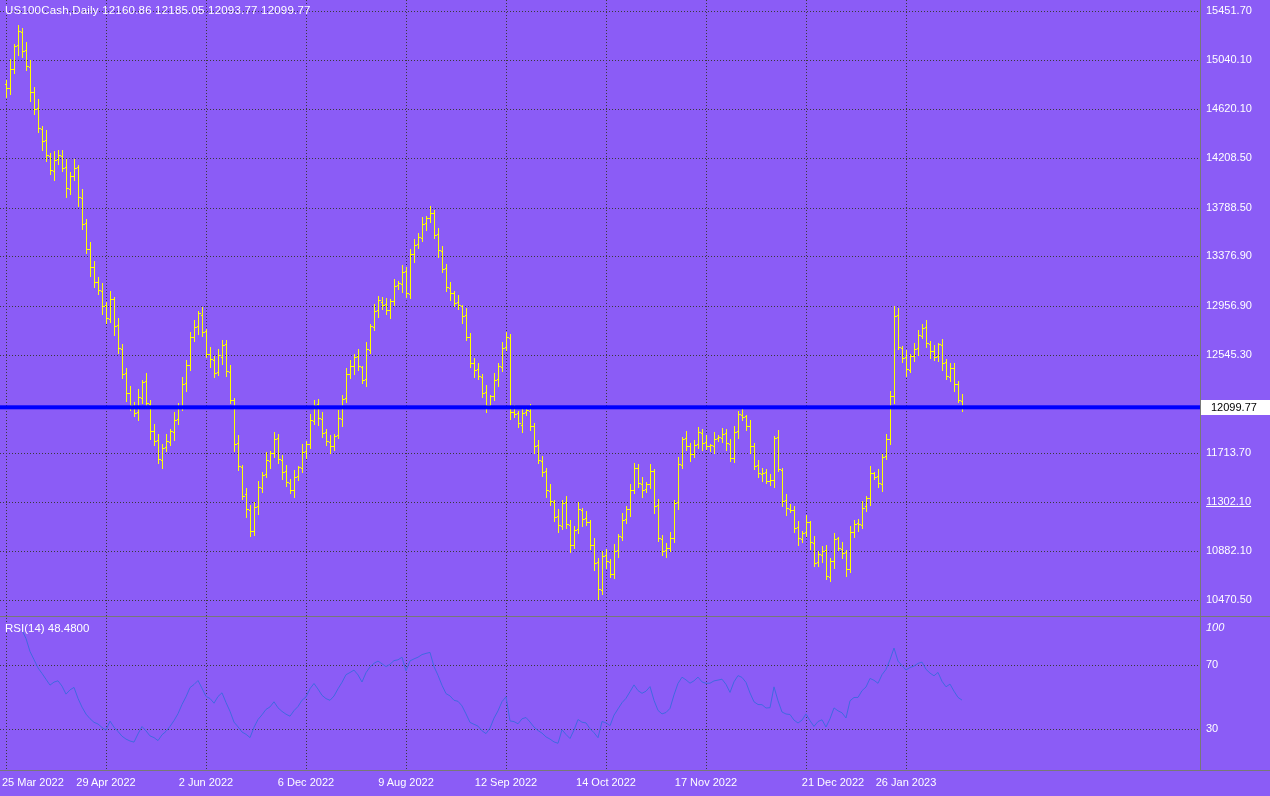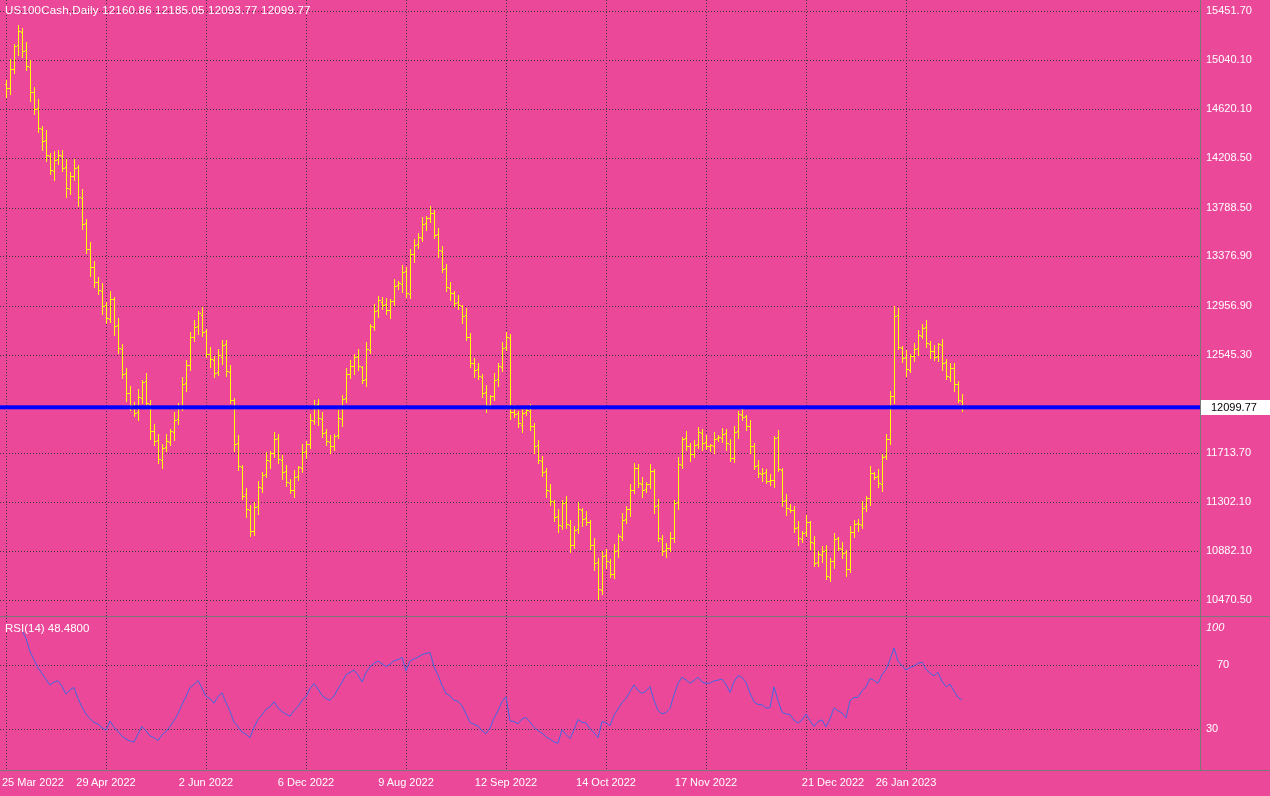--- a/index.html
+++ b/index.html
@@ -1,17 +1,17 @@
 <!DOCTYPE html>
 <html><head>
 <meta charset="utf-8">
 <style>
   html,body{margin:0;padding:0;background:#000;}
   #root{
-    position:relative;width:1270px;height:796px;background:#ec4899;
+    position:relative;width:1270px;height:796px;background:#8b5cf6;
     overflow:hidden;font-family:"Liberation Sans",sans-serif;
     -webkit-font-smoothing:none;
   }
   svg{position:absolute;left:0;display:block;}
   #main-svg{top:0;}
   #rsi-svg{top:616px;}
   .hdr{
     position:absolute;left:5px;top:4px;color:#ffffff;font-size:11.5px;
     letter-spacing:0.2px;white-space:nowrap;z-index:6;
   }
@@ -99,25 +99,25 @@
   <div class="axis-col" id="price-axis">
       <span class="price-label" style="top: 4px;">15451.70</span>
       <span class="price-label" style="top: 53px;">15040.10</span>
       <span class="price-label" style="top: 102px;">14620.10</span>
       <span class="price-label" style="top: 151px;">14208.50</span>
       <span class="price-label" style="top: 201px;">13788.50</span>
       <span class="price-label" style="top: 249px;">13376.90</span>
       <span class="price-label" style="top: 299px;">12956.90</span>
       <span class="price-label" style="top: 348px;">12545.30</span>
       <span class="price-label" style="top: 446px;">11713.70</span>
-      <span class="price-label" style="top: 495px;">11302.10</span>
+      <span class="price-label" style="top: 495px; text-decoration: underline;">11302.10</span>
       <span class="price-label" style="top: 544px;">10882.10</span>
       <span class="price-label" style="top: 593px;">10470.50</span>
       <span class="rsi-scale-label" style="top: 621px; font-style: italic;">100</span>
-      <span class="rsi-scale-label" style="top: 658px; margin-left: 11px;">70</span>
+      <span class="rsi-scale-label" style="top: 658px;">70</span>
       <span class="rsi-scale-label" style="top: 722px;">30</span>
     </div>
   <div id="time-axis">
       <span class="date-label" style="left: 2px;">25 Mar 2022</span>
       <span class="date-label" style="left: 106px; transform: translateX(-50%);">29 Apr 2022</span>
       <span class="date-label" style="left: 206px; transform: translateX(-50%);">2 Jun 2022</span>
       <span class="date-label" style="left: 306px; transform: translateX(-50%);">6 Dec 2022</span>
       <span class="date-label" style="left: 406px; transform: translateX(-50%);">9 Aug 2022</span>
       <span class="date-label" style="left: 506px; transform: translateX(-50%);">12 Sep 2022</span>
       <span class="date-label" style="left: 606px; transform: translateX(-50%);">14 Oct 2022</span>

